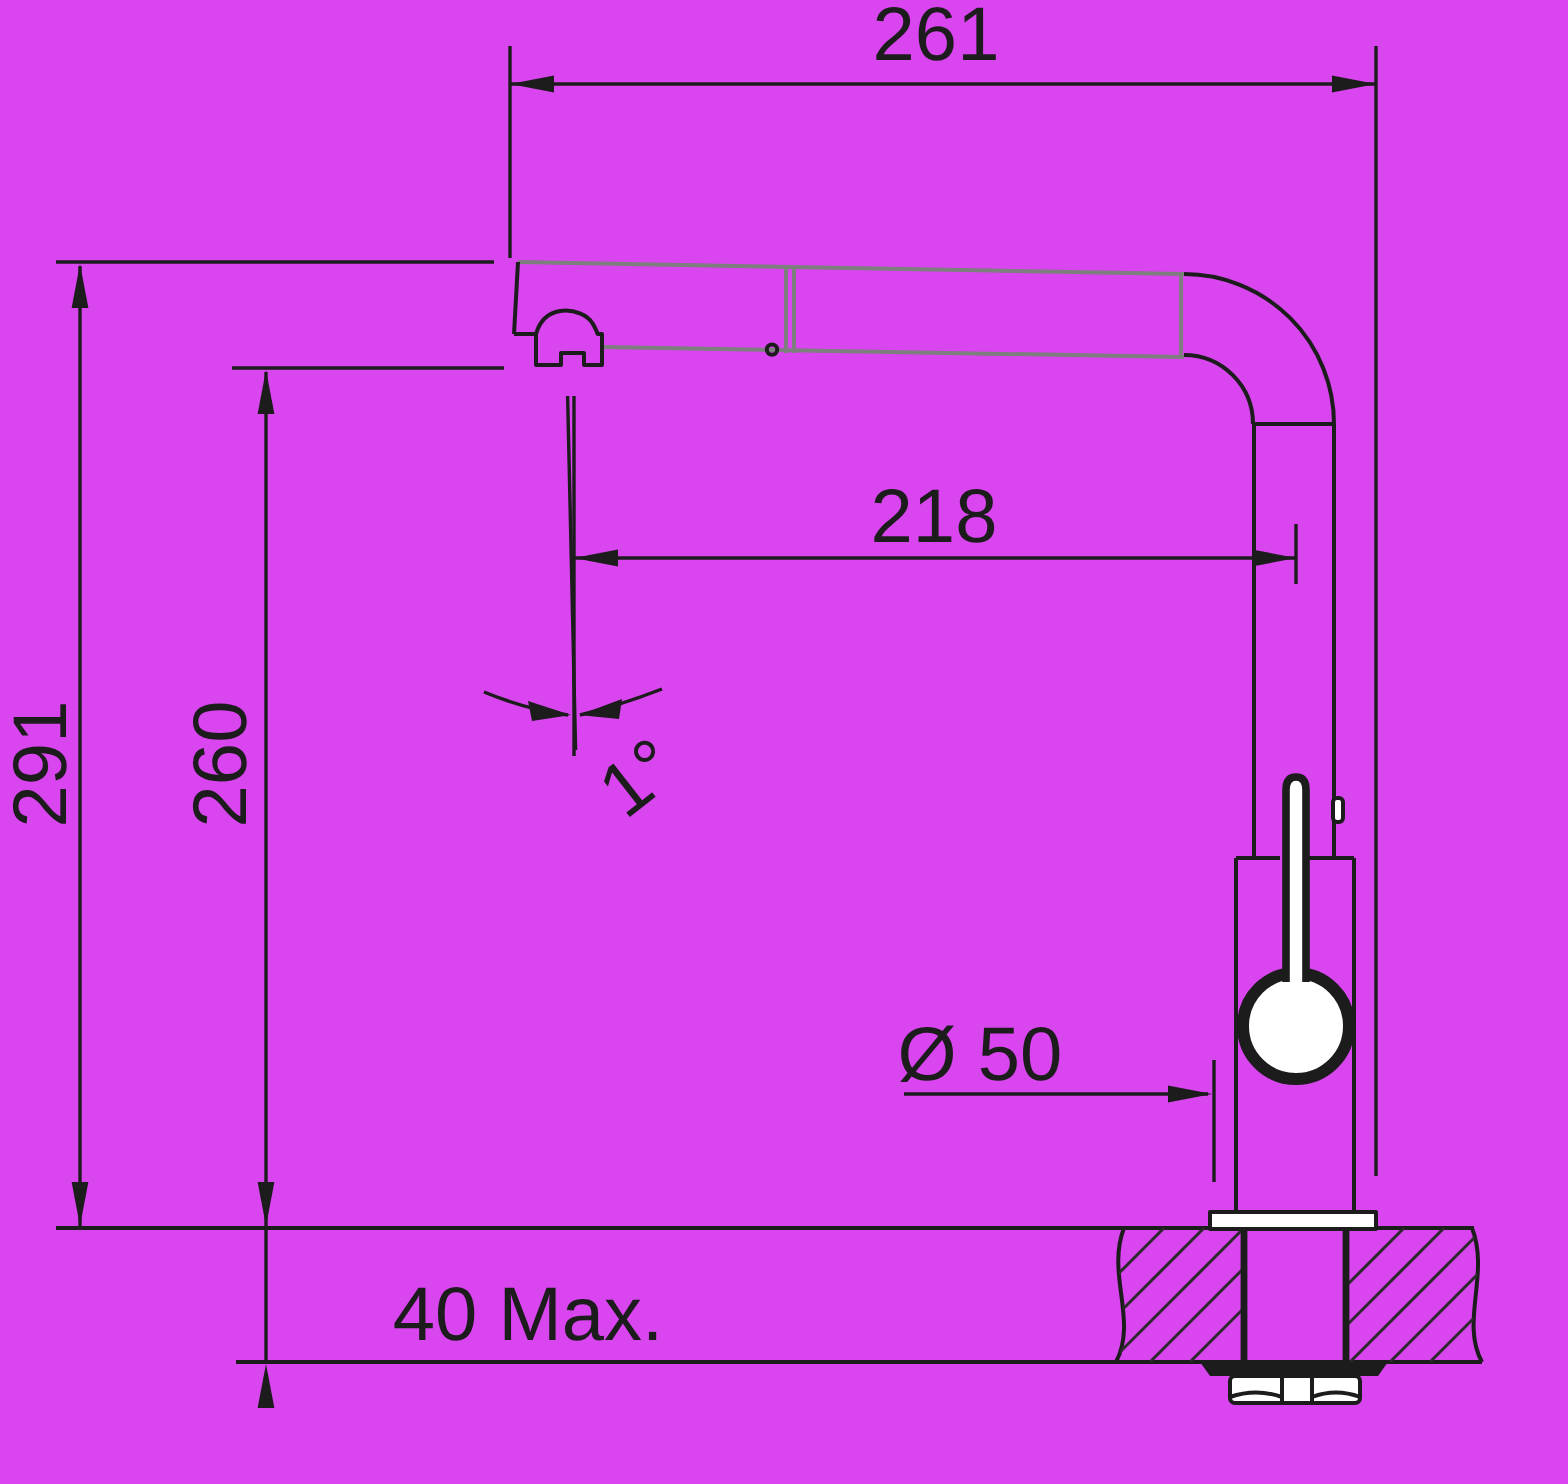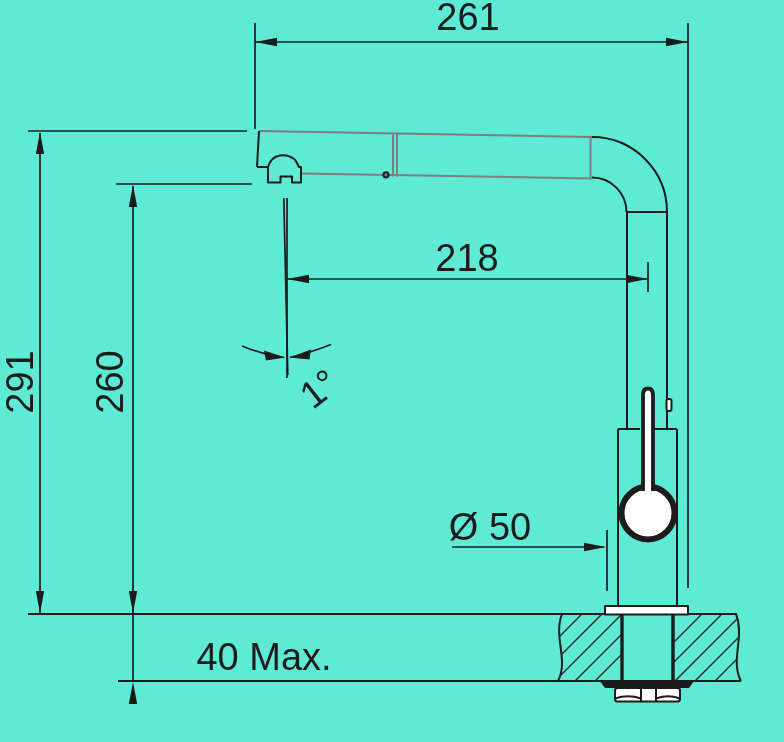--- a/index.html
+++ b/index.html
@@ -1,17 +1,17 @@
 <!DOCTYPE html>
 <html><head>
 <meta charset="utf-8">
 <style>
   html,body{margin:0;padding:0;background:#f2f2f2;}
   .stage{
-    width:784px;height:742px;background:#5eead4;position:relative;overflow:hidden;
+    width:784px;height:742px;background:#d946ef;position:relative;overflow:hidden;
     font-family:"Liberation Sans", sans-serif;
   }
   svg{display:block}
   
   .ln      {stroke:#1c1c1c;stroke-width:2;fill:none;stroke-linecap:butt;stroke-linejoin:round;}
   .ln-bold {stroke:#1c1c1c;stroke-width:3.4;fill:none;}
   .ln-grey {stroke:#7e7e7e;stroke-width:2;fill:none;}
   .dim     {stroke:#1c1c1c;stroke-width:1.7;fill:none;}
   .hatch   {stroke:#2a2a2a;stroke-width:1.5;fill:none;}
   .arrow   {fill:#1c1c1c;stroke:none;}

